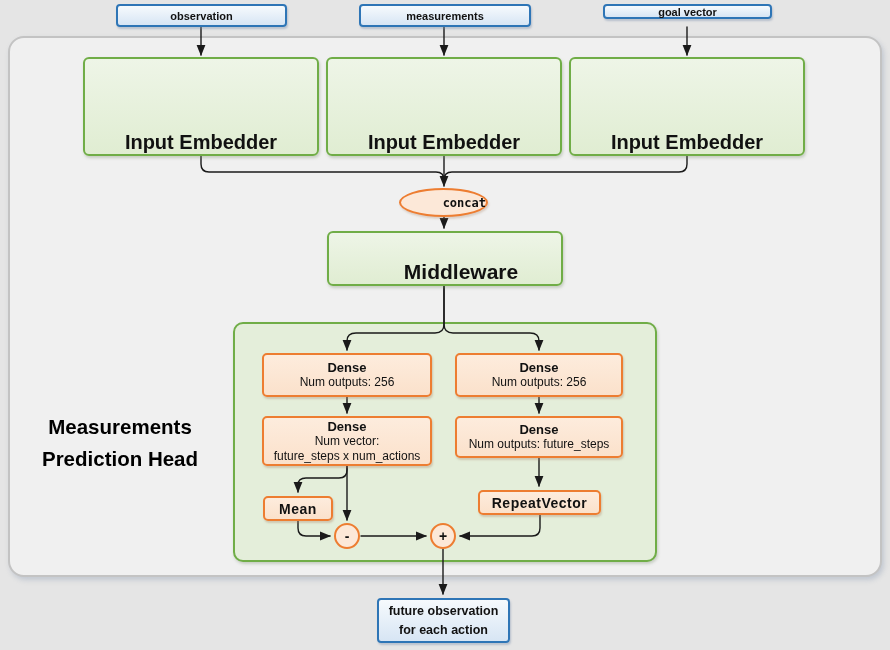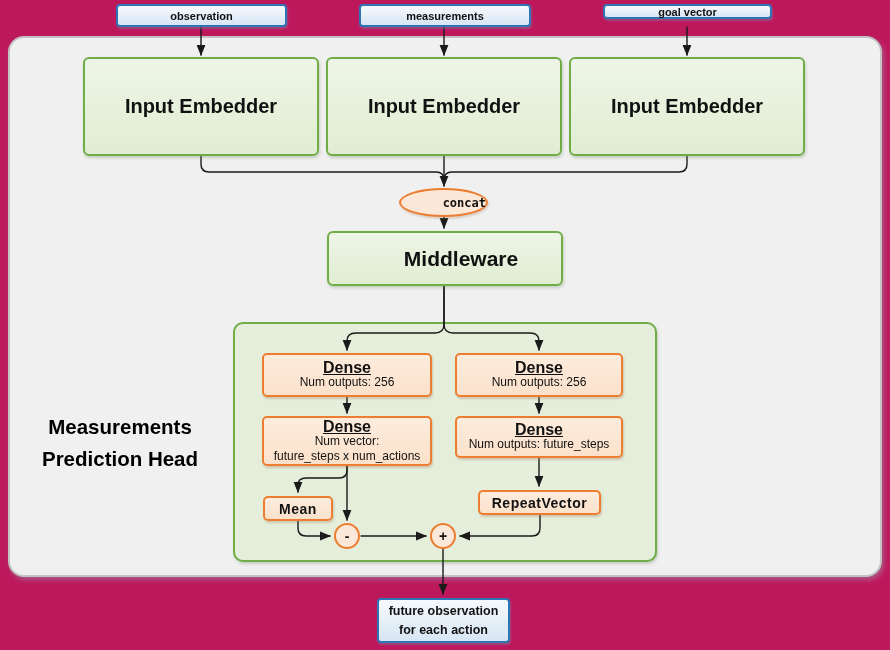--- a/index.html
+++ b/index.html
@@ -1,17 +1,17 @@
 <!DOCTYPE html>
 <html><head>
 <meta charset="utf-8">
 <style>
   * { margin:0; padding:0; box-sizing:border-box; }
   html,body { background:#ffffff; font-family:"Liberation Sans", sans-serif; }
-  .canvas { position:relative; width:890px; height:650px; background:#be185d; overflow:hidden; }
+  .canvas { position:relative; width:890px; height:650px; background:#e5e5e5; overflow:hidden; }
 
   
   .outer-frame {
     position:absolute; left:8px; top:36px; width:874px; height:541px;
     background:#f0f0f0; border:2px solid #c3c3c3; border-radius:16px;
     box-shadow:2px 3px 5px rgba(150,165,185,.45); z-index:1;
   }
   .head-frame {
     position:absolute; left:233px; top:322px; width:424px; height:240px;
     background:#e4eeda; border:2.5px solid #70ad47; border-radius:10px;
@@ -30,34 +30,34 @@
     box-shadow:1px 2px 2px rgba(120,140,170,.4);
     font-weight:bold; font-size:11px; color:#111;
   }
   .blue.out { font-size:12.5px; line-height:1.45; border-width:2.5px; }
 
   
   .green {
     background:linear-gradient(180deg,#eef5e7 0%,#e0edd2 100%);
     border:2.5px solid #70ad47; border-radius:6px;
     box-shadow:1px 2px 3px rgba(120,140,110,.35);
-    font-weight:bold; color:#111;
+    font-weight:bold; color:#111;justify-content:flex-end;
   }
   .embedder { font-size:20px; }
   .middleware { font-size:21px;padding-left:32px; }
 
   
   .orange {
     background:linear-gradient(180deg,#fdecdd 0%,#fbe1cb 100%);
     border:2.5px solid #ed7d31; border-radius:5px;
     box-shadow:1px 2px 2px rgba(170,130,100,.35);
     color:#111;
   }
   .dense { font-size:12px; line-height:15px; font-weight:normal; }
-  .dense .t { font-weight:bold; font-size:16px;text-decoration:underline; }
+  .dense .t { font-weight:bold; font-size:13px; }
   .small-op { font-weight:bold; font-size:14px; letter-spacing:.5px; }
 
   .ellipse {
     position:absolute; z-index:4; left:399px; top:188px; width:89px; height:29px;
     background:#fce8d8; border:2.5px solid #ed7d31; border-radius:50%;
     display:flex; align-items:center; justify-content:flex-end;
     font-family:"DejaVu Sans Mono", monospace; font-weight:bold; font-size:12px; color:#111;
     box-shadow:1px 2px 2px rgba(170,130,100,.3);
   }
 

